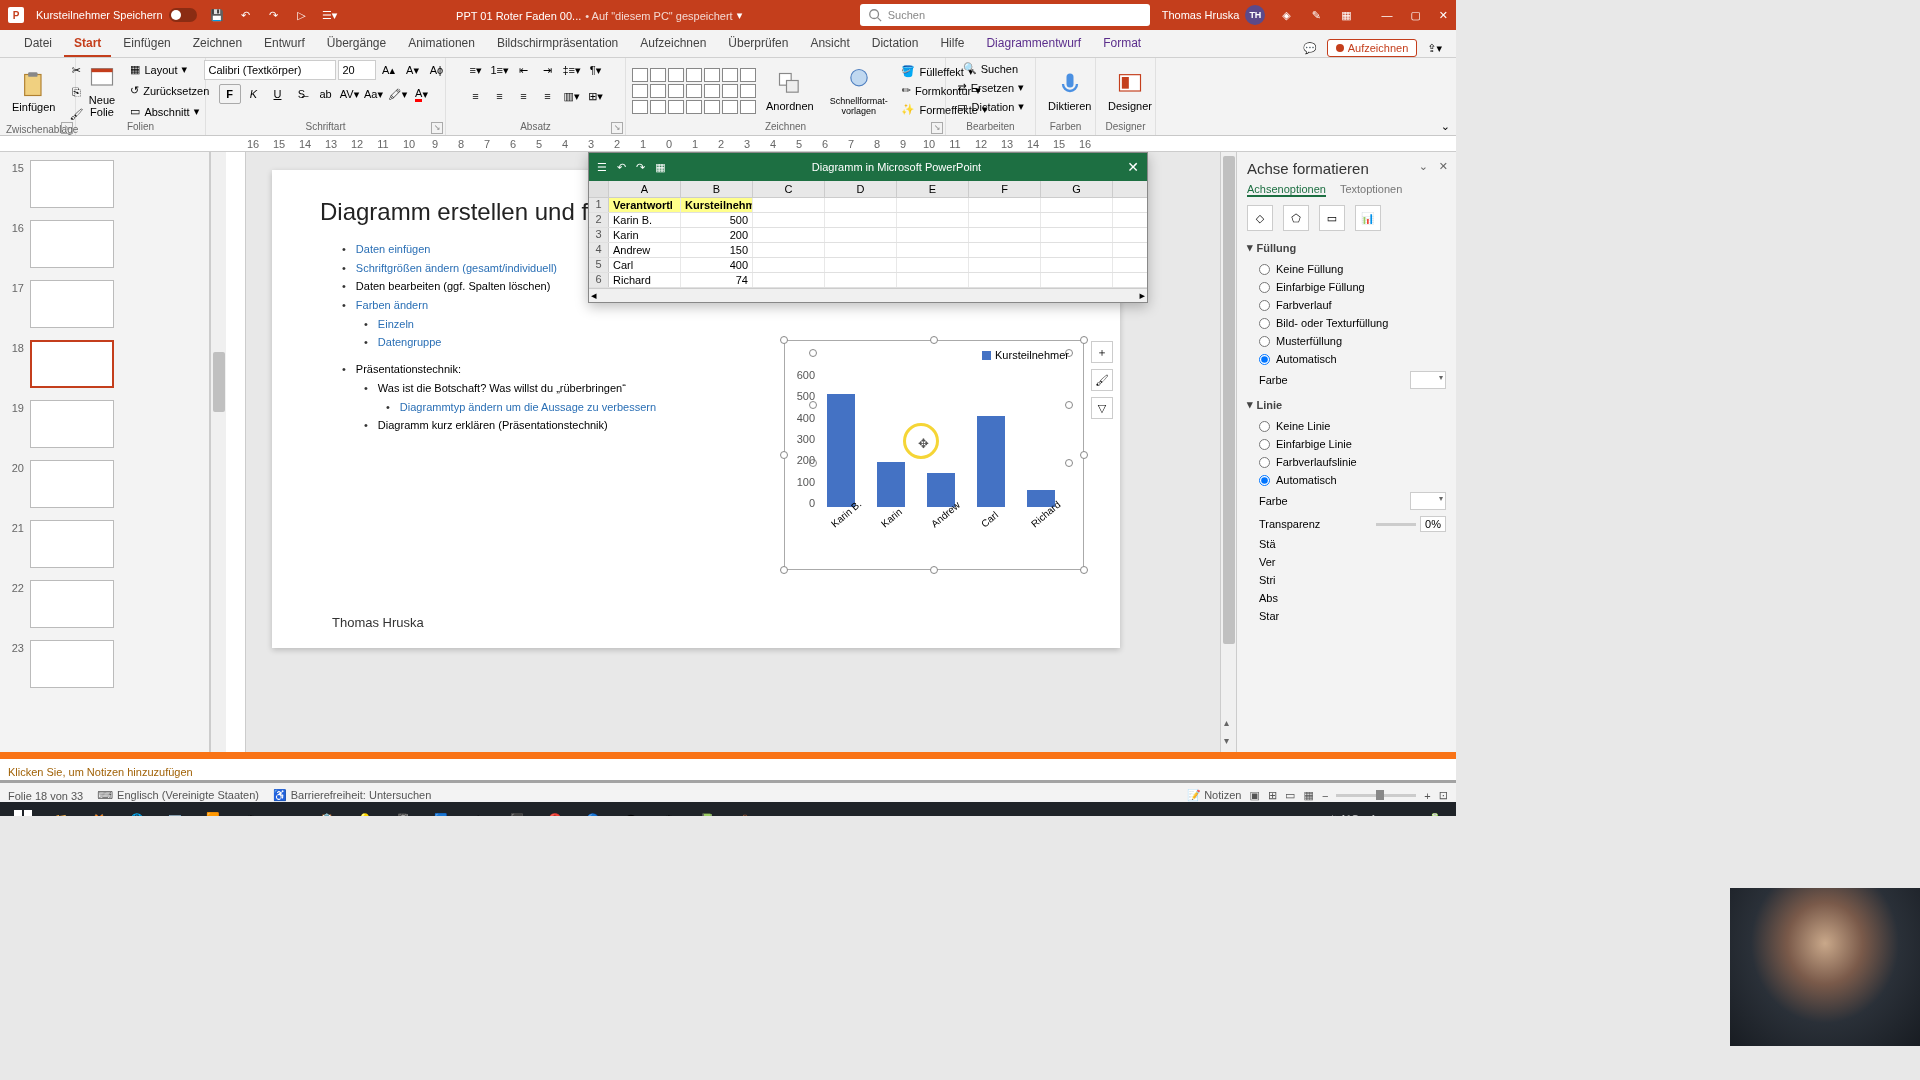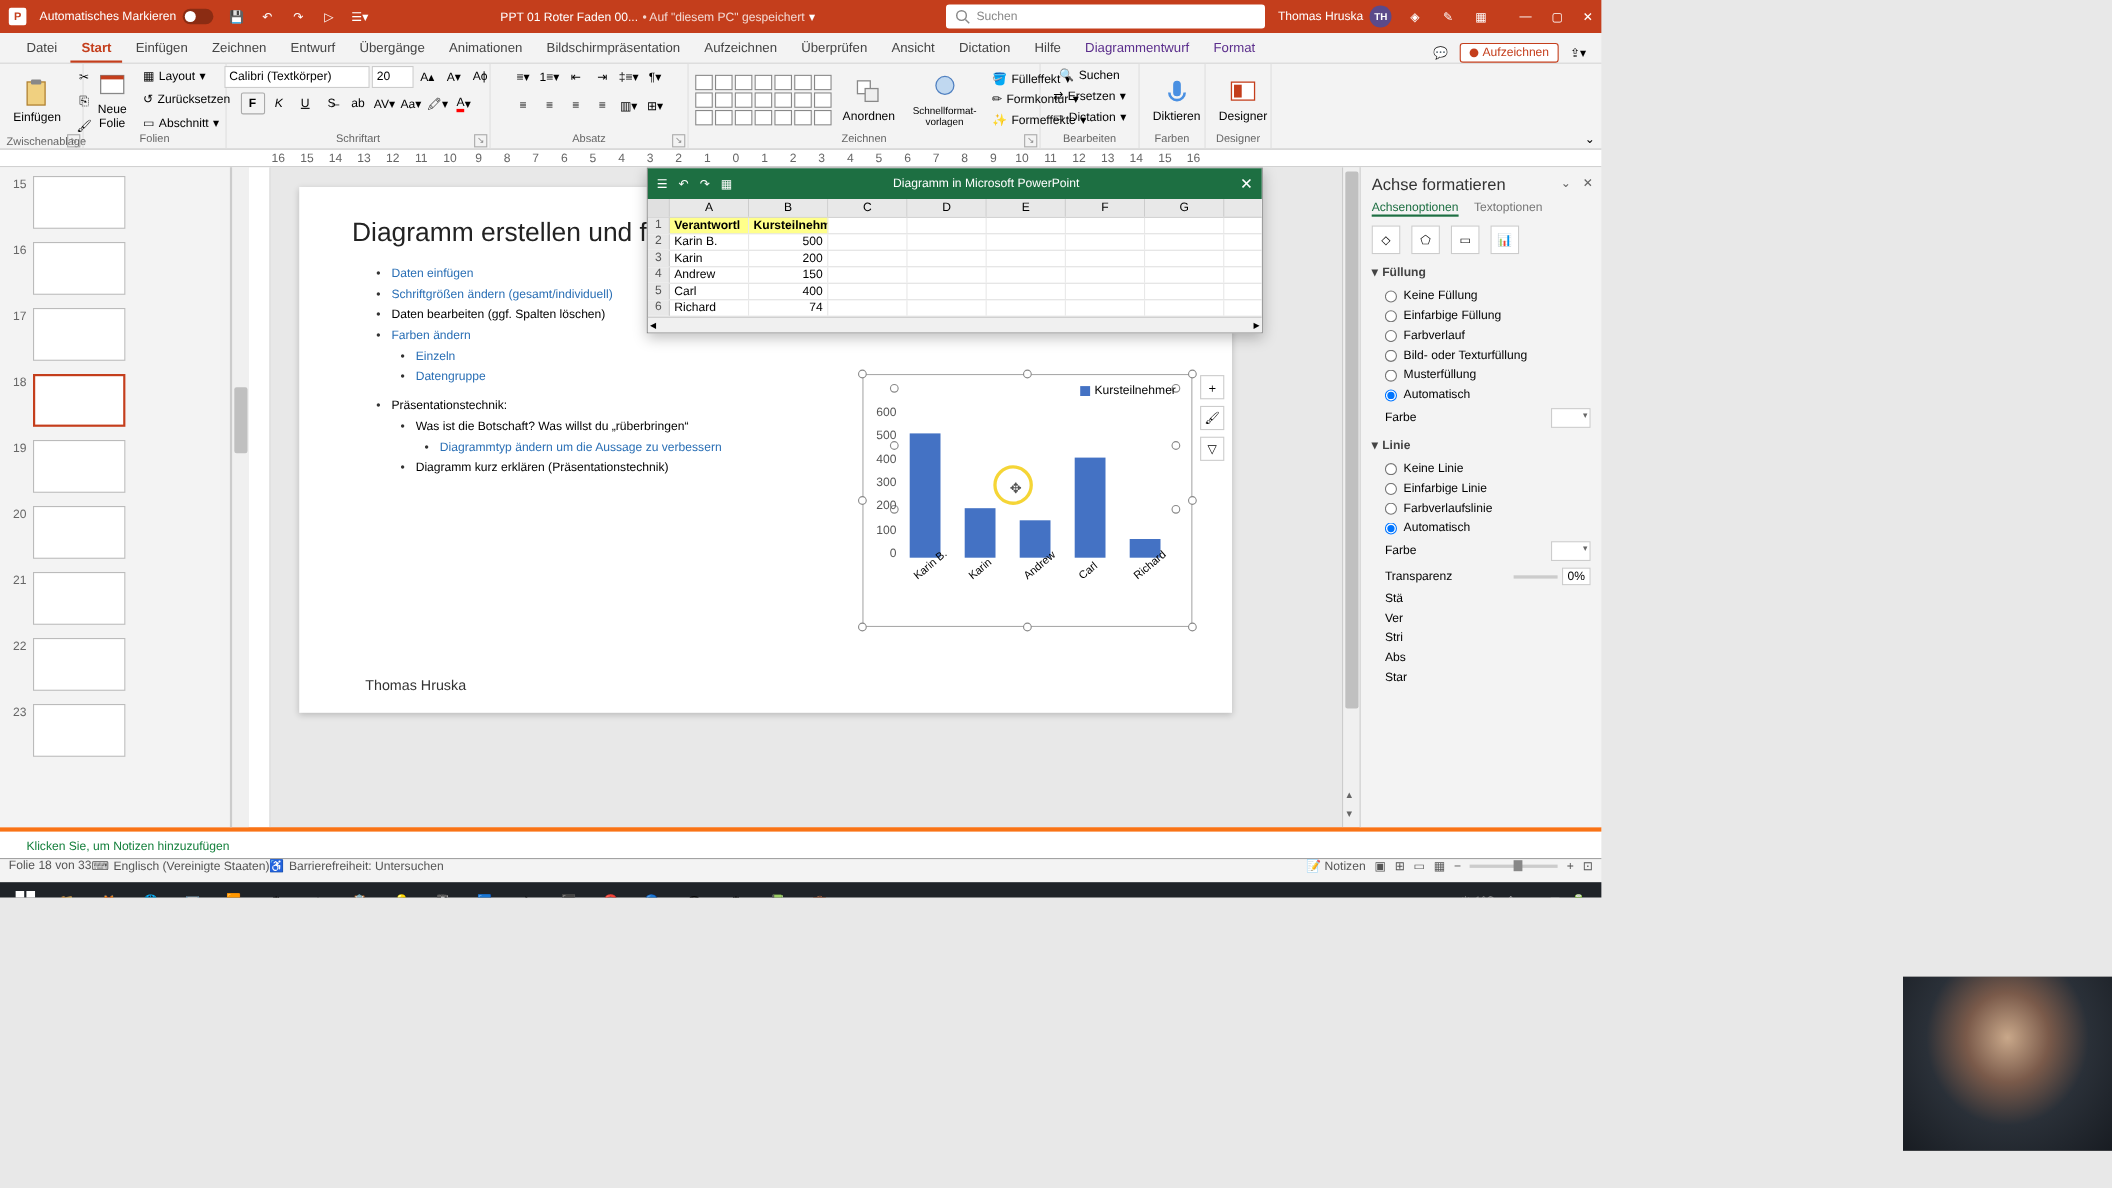--- a/index.html
+++ b/index.html
@@ -98,38 +98,38 @@
 .fp-tabs span.act{color:#1d6f42;border-bottom:2px solid #1d6f42}
 .fp-icons{display:flex;gap:10px;margin-bottom:10px}
 .fp-icon{width:26px;height:26px;border:1px solid #ccc;background:#fff;display:flex;align-items:center;justify-content:center;cursor:pointer}
 .fp-section{font-size:11px}
 .fp-sec-head{display:flex;align-items:center;gap:4px;font-weight:bold;color:#444;margin:6px 0;cursor:pointer}
 .fp-radio{display:flex;align-items:center;gap:6px;padding:3px 0 3px 12px;font-size:11px}
 .fp-radio input{width:11px;height:11px}
 .fp-row{display:flex;align-items:center;justify-content:space-between;padding:3px 0 3px 12px;font-size:11px}
 .color-btn{width:36px;height:18px;border:1px solid #ccc;background:#fff;position:relative}
 .color-btn::after{content:"▾";position:absolute;right:2px;top:1px;font-size:8px;color:#666}
-.notes-area{height:28px;background:#fff;border-top:4px solid #f97316;padding:4px 24px;color:#15803d;font-size:14px}
-.statusbar{height:22px;background:#f3f3f3;border-top:1px solid #a3a3a3;display:flex;align-items:flex-start;padding:0 8px;gap:0;font-size:10px;color:#555}
+.notes-area{height:28px;background:#fff;border-top:7px solid #f97316;padding:4px 8px;color:#a16207;font-size:14px}
+.statusbar{height:22px;background:#f3f3f3;border-top:3px solid #a3a3a3;display:flex;align-items:flex-end;padding:0 8px;gap:14px;font-size:10px;color:#555}
 .statusbar .right{margin-left:auto;display:flex;gap:8px;align-items:center}
 .zoom-slider{width:80px;height:3px;background:#ccc;position:relative}
 .zoom-slider::after{content:"";position:absolute;width:8px;height:10px;background:#888;top:-4px;left:50%}
 .taskbar{height:34px;background:#1f2328;display:flex;align-items:center;padding:0 6px;gap:4px}
 .task-item{width:34px;height:30px;display:flex;align-items:center;justify-content:center;cursor:pointer;border-radius:2px}
 .tray{margin-left:auto;display:flex;align-items:center;gap:10px;color:#ccc;font-size:10px;padding-right:8px}
 .webcam{position:absolute;right:0;bottom:34px;width:190px;height:158px;background:#222;z-index:50}
 .webcam::after{content:"";position:absolute;inset:0;background:radial-gradient(ellipse at 50% 35%,#c9a88a 0%,#7a5a4a 28%,#2a3038 55%,#181c22 100%)}
 </style>
 </head>
 <body>
 
 <div class="titlebar">
   <div class="tb-icon">P</div>
   <div class="autosave">
-    <span>Automatisches Markieren</span>
+    <span>Kursteilnehmer Speichern</span>
     <div class="toggle"></div>
   </div>
   <div class="qat">
     <div class="qat-btn">💾</div>
     <div class="qat-btn">↶</div>
     <div class="qat-btn">↷</div>
     <div class="qat-btn">▷</div>
     <div class="qat-btn">☰▾</div>
   </div>
   <div class="title-center">

